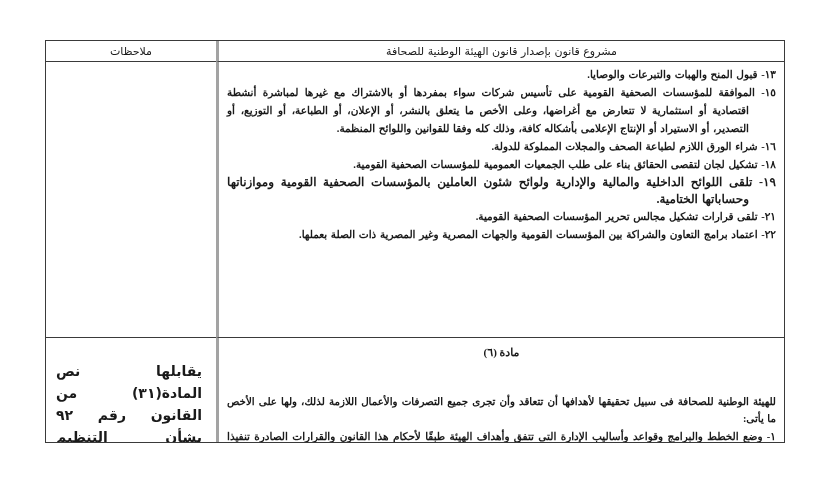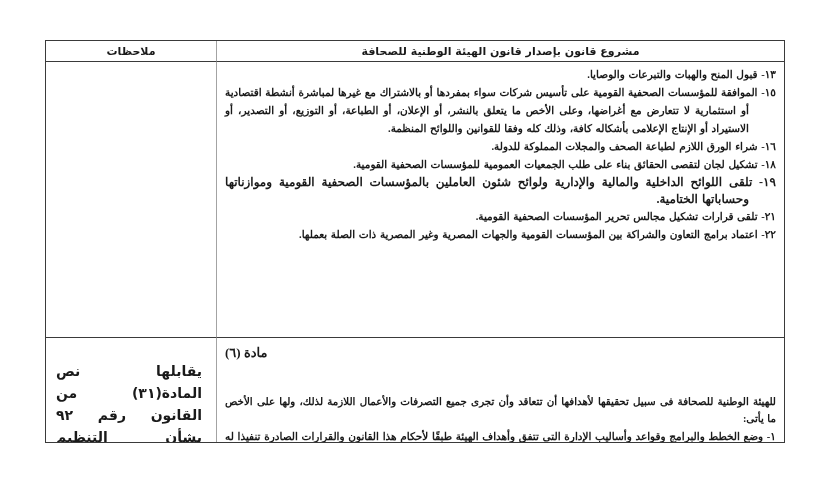--- a/index.html
+++ b/index.html
@@ -27,29 +27,29 @@
     display: grid;
     grid-template-columns: 568px 170px; 
     box-sizing: border-box;
   }
   .cell {
     box-sizing: border-box;
     border-bottom: 1px solid #3a3a3a;
     overflow: hidden;
   }
   .content-cell {
-    border-left: 1px solid #a3a3a3; 
+    border-left: 3px solid #a3a3a3; 
   }
   .header-cell {
     height: 21px;
     display: flex;
     align-items: center;
     justify-content: center;
     font-size: 11px;
-    font-weight: 700;
+    font-weight: 400;
     letter-spacing: 0;
   }
   .row1-cell {
     height: 276px;
   }
   .row2-cell {
     height: 104px;
     border-bottom: none;
   }
   .content-pad {
@@ -63,22 +63,22 @@
     text-align: justify;
     padding-right: 27px;
     text-indent: -27px;
     word-spacing: 1px;
   }
   .item.small {
     font-size: 12px;
     line-height: 17px;
   }
   .article-title {
-    text-align: left;
-    font-size: 13px;
+    text-align: center;
+    font-size: 11px;
     font-weight: 700;
     line-height: 17px;
     padding-top: 2px;
   }
   .article-intro {
     font-size: 10.3px;
     font-weight: 700;
     line-height: 17px;
     text-align: justify;
     word-spacing: 1px;

